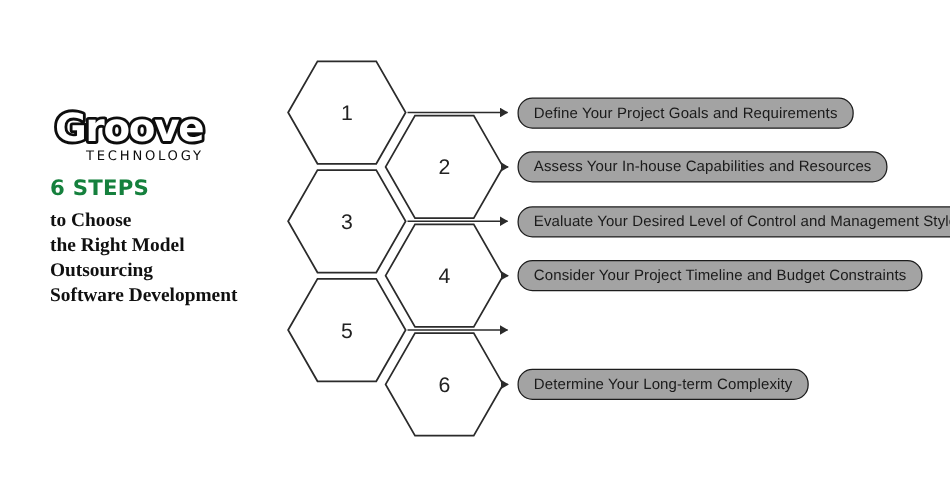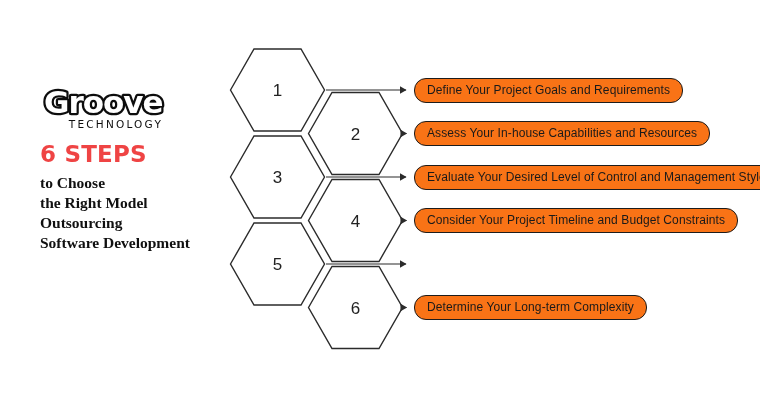--- a/index.html
+++ b/index.html
@@ -3,38 +3,38 @@
 <meta charset="utf-8">
 <style>
   html,body{margin:0;padding:0;background:#ffffff;}
   .canvas{
     position:relative;width:760px;height:400px;background:#ffffff;
     font-family:"Liberation Sans",sans-serif;overflow:hidden;padding-left:25px;
   }
   .logo{position:absolute;left:42px;top:79px;width:150px;height:56px;}
   .title-block{position:absolute;left:40px;top:141px;}
   .title-highlight{
-    font-family:"DejaVu Sans",sans-serif;font-size:23px;font-weight:800;
-    color:#ef4444;margin:0 0 6px 0;letter-spacing:.2px;
+    font-family:"DejaVu Sans",sans-serif;font-size:17px;font-weight:800;
+    color:#15803d;margin:0 0 6px 0;letter-spacing:.2px;
   }
   .title-line{
     font-family:Liberation Serif, serif;font-size:15.5px;font-weight:700;
     line-height:20px;color:#101010;
   }
   .diagram{position:absolute;left:0;top:0;}
   .hex{fill:#ffffff;stroke:#2b2b2b;stroke-width:1.4;}
   .num{
     font-family:"Liberation Sans",sans-serif;font-size:17px;fill:#222222;
     text-anchor:middle;
   }
   .connector{stroke:#2b2b2b;stroke-width:1.1;fill:none;}
   .step-label{
     position:absolute;left:414px;height:25px;line-height:22px;
     box-sizing:border-box;border:1.3px solid #1c1c1c;border-radius:12px;
-    background:#f97316;padding:0 12px;font-size:12px;color:#1a1a1a;
+    background:#a3a3a3;padding:0 12px;font-size:12px;color:#1a1a1a;
     white-space:nowrap;letter-spacing:.1px;
   }
   .brand-text{font-family:"DejaVu Sans",sans-serif;font-weight:bold;}
   .brand-sub{font-family:"DejaVu Sans",sans-serif;}
 </style>
 </head>
 <body>
 
 <div class="canvas">
 

